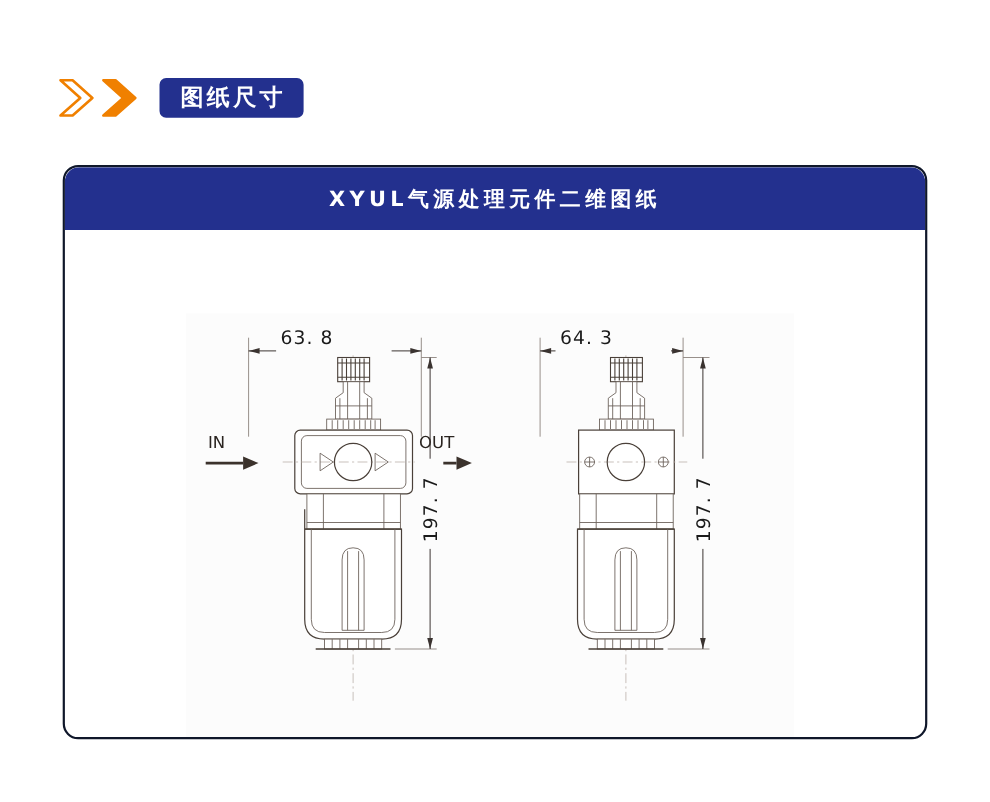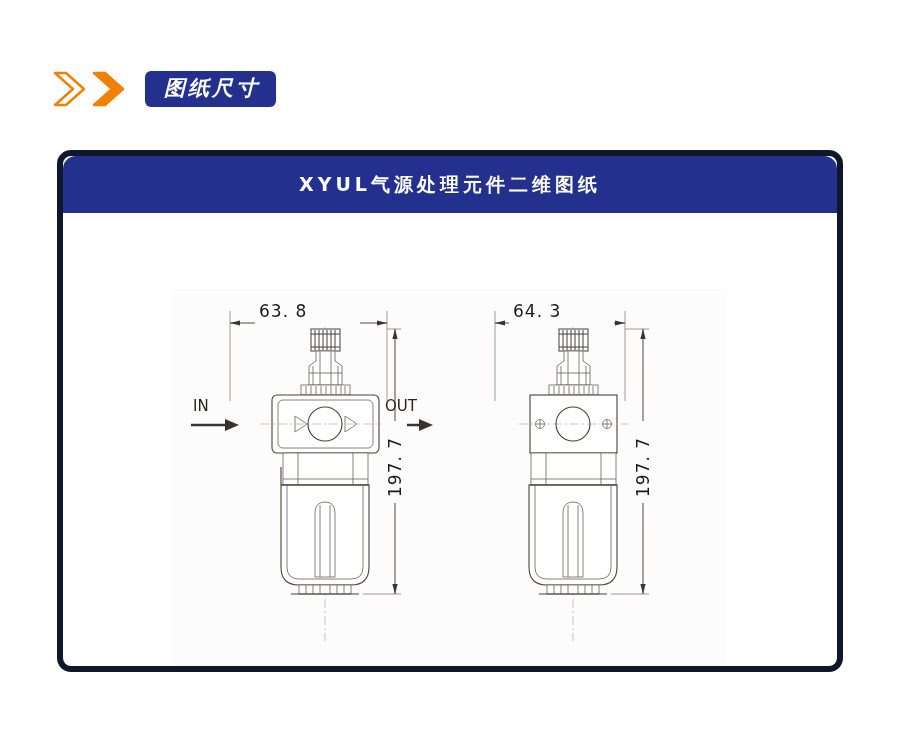--- a/index.html
+++ b/index.html
@@ -38,31 +38,30 @@
     background: #23308e;
     border-radius: 6px;
     color: #ffffff;
     font-size: 21px;
     font-weight: bold;
     letter-spacing: 3px;
     padding: 7px 16px 8px 19px;
     line-height: 1;
     white-space: nowrap;
     font-family: "DejaVu Sans", "Liberation Sans", sans-serif;
-    font-style: italic;
   }
 
   
   .card {
     position: absolute;
     left: 57px;
     top: 150px;
     width: 786px;
     height: 522px;
-    border: 6px solid #0f172a;
+    border: 2px solid #0f172a;
     border-radius: 14px;
     box-sizing: border-box;
     background: #ffffff;
     overflow: hidden;
   }
   .card-header {
     height: 57px;
     background: #23308e;
     display: flex;
     align-items: center;

